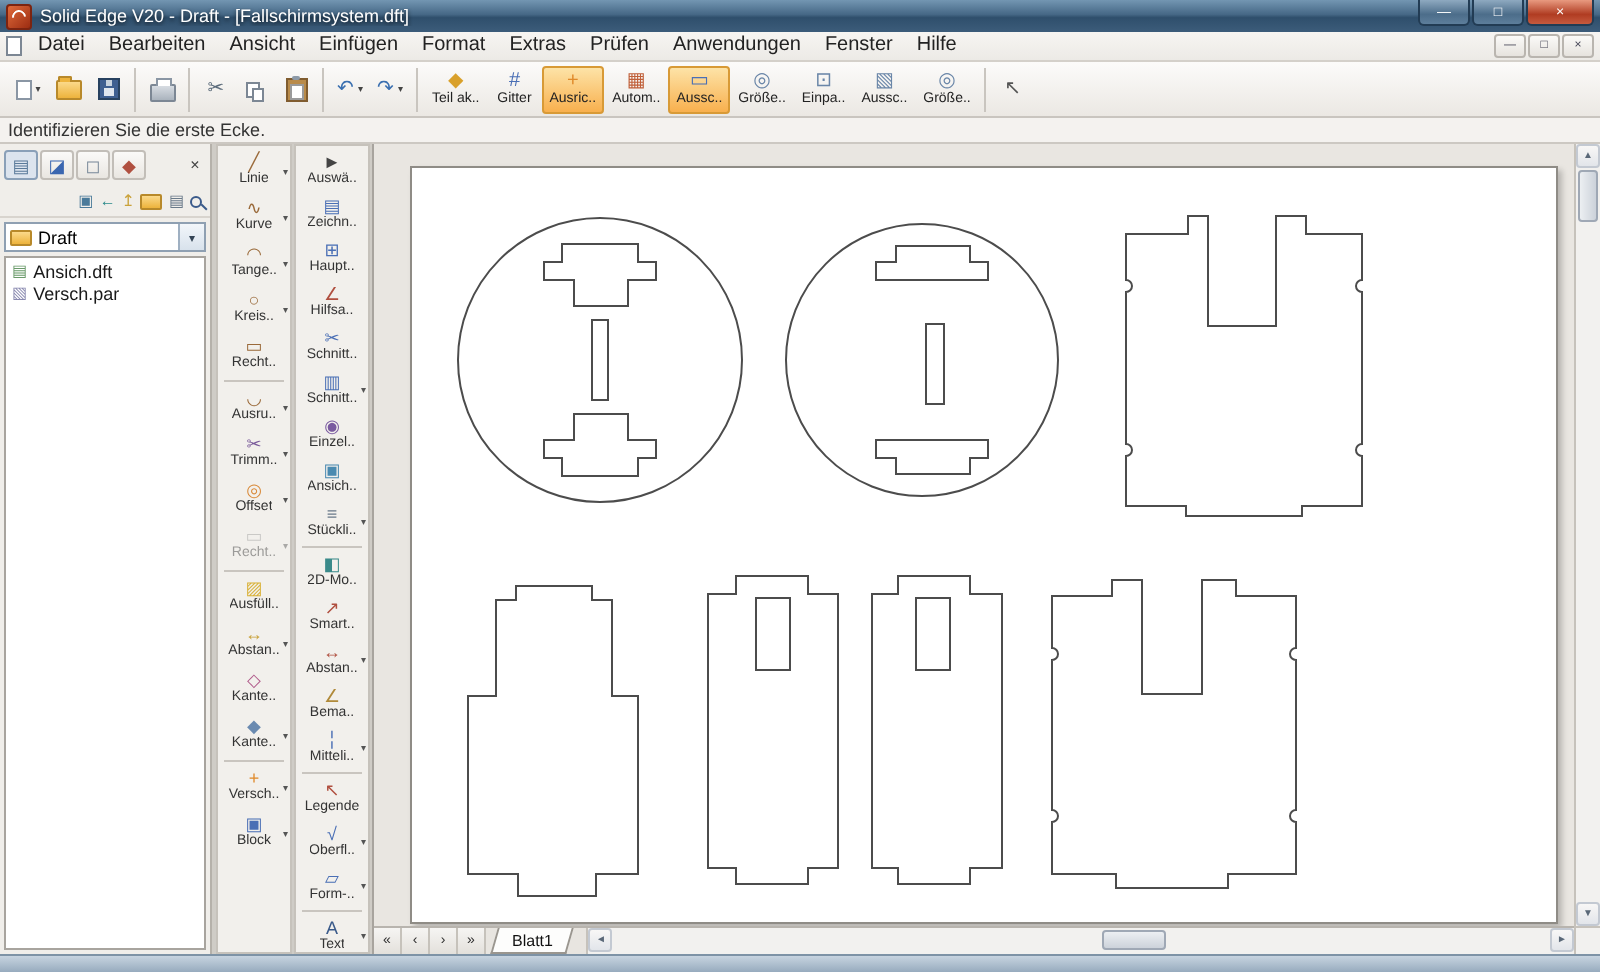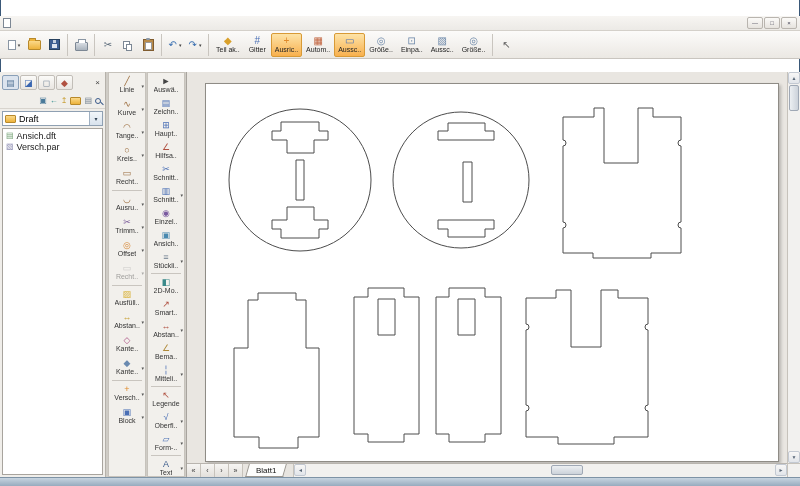--- a/index.html
+++ b/index.html
@@ -142,23 +142,44 @@
     border-top:1px solid #c6c2bb;border-left:1px solid #c6c2bb;box-sizing:border-box}
 
   .statusbar{position:absolute;left:0;right:0;bottom:0;height:9px;
     background:linear-gradient(#c7d4e0,#97abbe);border-top:1px solid #7e93a6;box-sizing:border-box}
 </style>
 </head>
 <body>
 
 <div id="app">
 
+  <div class="titlebar">
+    <span class="app-ico"></span>
+    <span class="title">Solid Edge V20 - Draft - [Fallschirmsystem.dft]</span>
+    <div class="winbtns">
+      <span class="winbtn">—</span>
+      <span class="winbtn">□</span>
+      <span class="winbtn close">×</span>
+    </div>
+  </div>
 
   <div class="menubar">
     <span class="css-mdipage"></span>
+    <span id="menu-items" style="display:flex">
+        <span class="menu-item">Datei</span>
+        <span class="menu-item">Bearbeiten</span>
+        <span class="menu-item">Ansicht</span>
+        <span class="menu-item">Einfügen</span>
+        <span class="menu-item">Format</span>
+        <span class="menu-item">Extras</span>
+        <span class="menu-item">Prüfen</span>
+        <span class="menu-item">Anwendungen</span>
+        <span class="menu-item">Fenster</span>
+        <span class="menu-item">Hilfe</span>
+      </span>
     <div class="mdibtns">
       <span class="mdibtn">—</span>
       <span class="mdibtn">□</span>
       <span class="mdibtn">×</span>
     </div>
   </div>
 
   <div class="toolbar" id="toolbar-buttons">
       <div class="tb-btn">
         <span class="tb-ico css-page"></span>
@@ -229,20 +250,23 @@
       <div class="tb-btn labeled">
         <span class="tb-ico" style="color: rgb(106, 134, 168);">◎</span>
         <span class="tb-lbl">Größe..</span>
       </div>
       <span class="tb-sep"></span>
       <div class="tb-btn">
         <span class="tb-ico" style="color: rgb(85, 85, 85);">↖</span>
       </div>
     </div>
 
+  <div class="promptbar">
+    <span>Identifizieren Sie die erste Ecke.</span>
+  </div>
 
   <div class="main">
 
     <div class="edgebar">
       <div class="eb-tabs">
         <span id="eb-tab-slot" style="display:flex;gap:1px">
             <span class="eb-tab active">
               <span style="color: rgb(90, 122, 154);">▤</span>
             </span>
             <span class="eb-tab">

